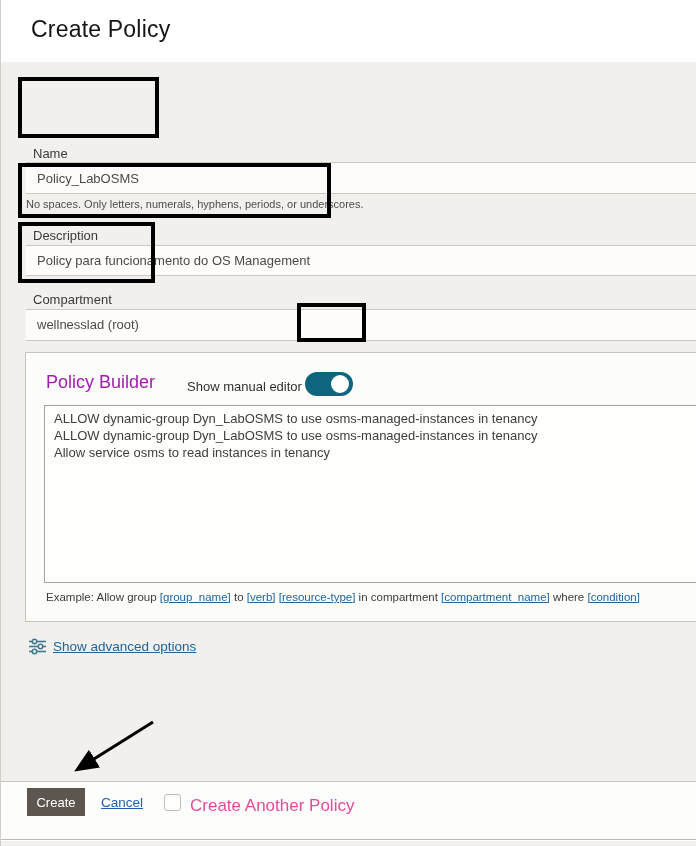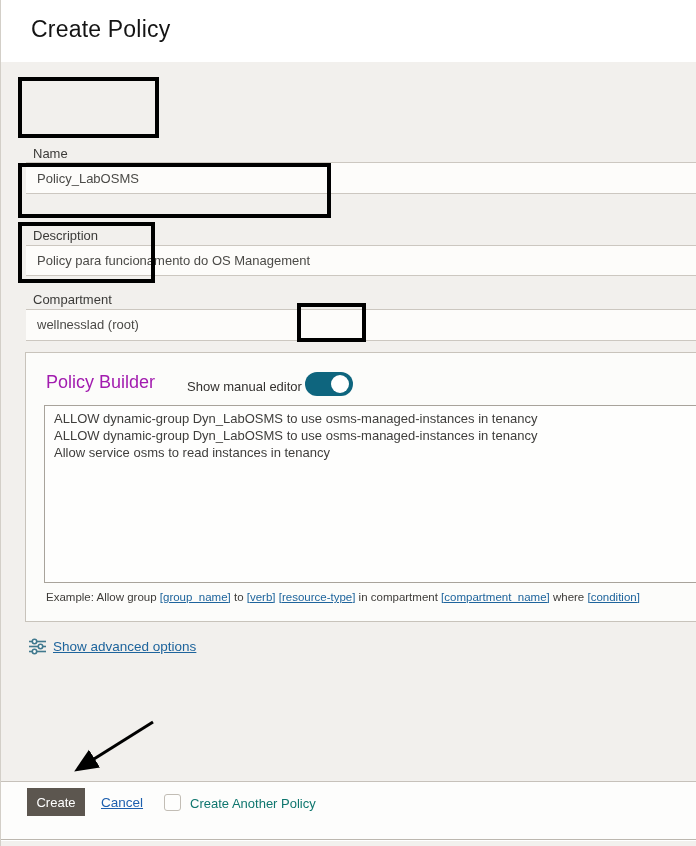--- a/index.html
+++ b/index.html
@@ -125,21 +125,21 @@
     position: absolute; left: 100px; top: 795px;
     font-size: 13.5px; color: #1d5fae; text-decoration: underline; cursor: pointer;
   }
   .checkbox {
     position: absolute; left: 163px; top: 794px;
     width: 17px; height: 17px; border-radius: 3px;
     background: #fefefd; border: 1px solid #c2bdb5; cursor: pointer;
   }
   .checkbox-label {
     position: absolute; left: 189px; top: 796px;
-    font-size: 13px; color: #0f766e;
+    font-size: 17px; color: #ec4899;
   }
 
   
   .ann-box { position: absolute; border: 4px solid #000000; pointer-events: none; z-index: 50; }
   .ann-name        { left: 17px;  top: 77px;  width: 141px; height: 61px; }
   .ann-description { left: 17px;  top: 163px; width: 313px; height: 55px; }
   .ann-compartment { left: 17px;  top: 222px; width: 137px; height: 61px; }
   .ann-toggle      { left: 296px; top: 303px; width: 69px;  height: 39px; }
   .ann-arrow { position: absolute; left: 60px; top: 706px; pointer-events: none; z-index: 50; }
 </style>
@@ -151,20 +151,21 @@
   <div class="header">
     <div class="page-title">Create Policy</div>
   </div>
 
   <div class="content">
 
     <div class="field-label label-name">Name</div>
     <div class="field-row row-name">
       <input type="text" value="Policy_LabOSMS" style="">
     </div>
+    <div class="helper-text">No spaces. Only letters, numerals, hyphens, periods, or underscores.</div>
 
     <div class="field-label label-description">Description</div>
     <div class="field-row row-description">
       <input type="text" value="Policy para funcionamento do OS Management" style="">
     </div>
 
     <div class="field-label label-compartment">Compartment</div>
     <div class="field-row row-compartment">
       <div class="compartment-value">wellnesslad (root)</div>
     </div>

